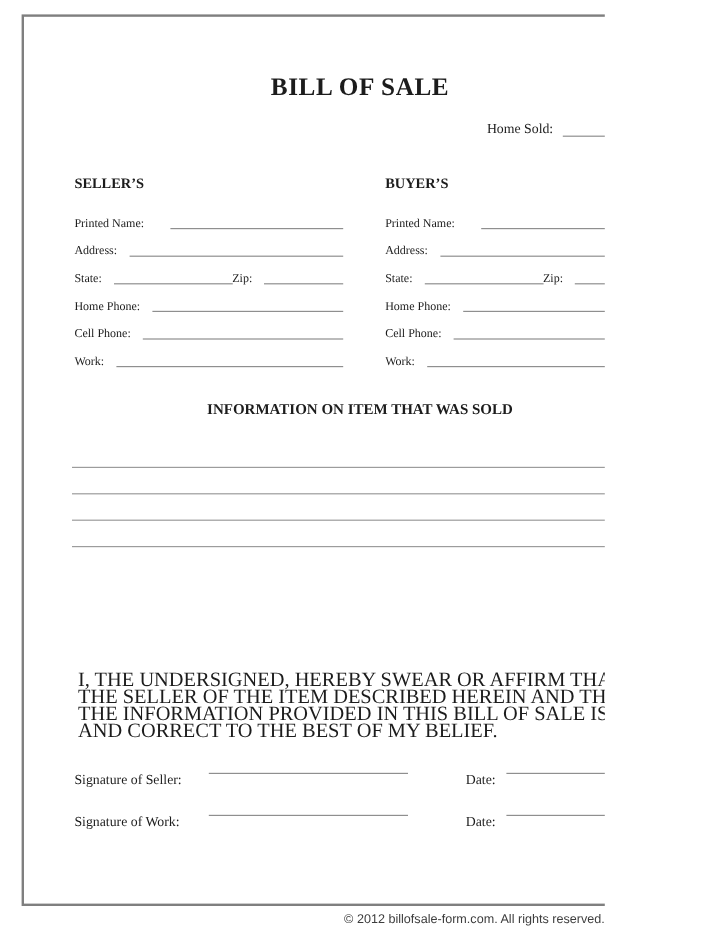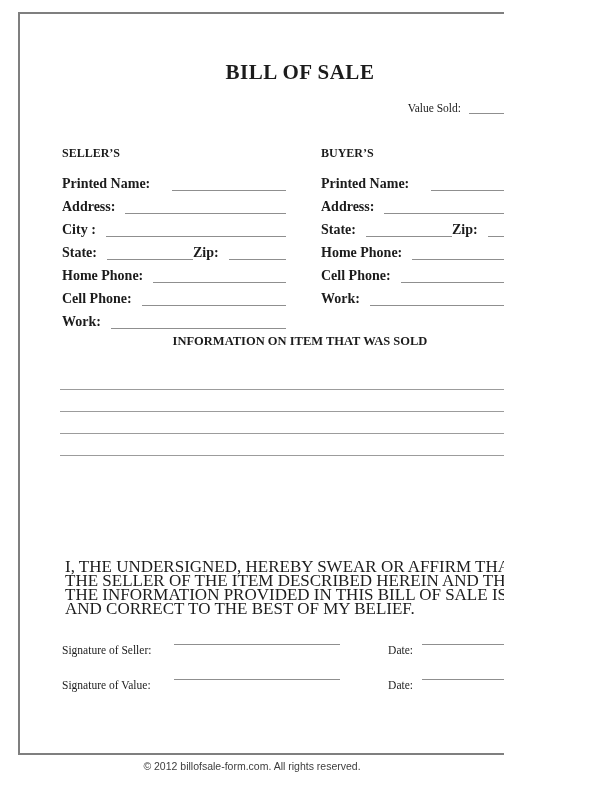--- a/index.html
+++ b/index.html
@@ -9,21 +9,21 @@
          border:2px solid #7f7f7f;box-sizing:border-box;background:#ffffff;}
   .title{position:absolute;top:46px;left:0;right:0;text-align:center;margin:0;
          font-size:21px;font-weight:bold;letter-spacing:0.5px;}
   .date-row{position:absolute;top:86px;right:38px;display:flex;align-items:flex-end;font-size:11.5px;}
   .date-row .uline{width:73px;margin-left:8px;}
   .uline{display:inline-block;border-bottom:1.5px solid #8f8f8f;height:13px;}
   
   .parties{position:absolute;top:132px;left:42px;width:483px;display:flex;gap:35px;justify-content:flex-end;}
   .pcol{flex:1;min-width:0;}
   .pcol-heading{font-size:12px;font-weight:bold;height:23px;}
-  .frow{display:flex;align-items:flex-end;height:23px;font-size:14px;font-weight:bold;}
+  .frow{display:flex;align-items:flex-end;height:23px;font-size:10px;}
   .frow .lbl{white-space:nowrap;}
   .frow .fline{flex:1;border-bottom:1.5px solid #8f8f8f;margin-left:10px;height:0;margin-bottom:1px;}
   .frow .fline.big-gap{margin-left:22px;}
   .frow .zip-lbl{margin-left:0;}
   .frow .fline.state{flex:1.35;}
   .frow .fline.zipl{flex:0.9;}
   
   .info-heading{position:absolute;top:320px;left:0;right:0;text-align:center;
                 font-size:12.5px;font-weight:bold;}
   .ruled{position:absolute;top:354px;left:40px;right:44px;}
@@ -43,50 +43,46 @@
   
   .sig-row{position:absolute;left:42px;right:62px;display:flex;align-items:flex-start;font-size:11.5px;}
   .sig-row.seller{top:630px;}
   .sig-row.buyer{top:665px;}
   .sig-row .slbl{width:112px;white-space:nowrap;}
   .sig-row .sline{width:166px;border-bottom:1.5px solid #8f8f8f;height:0;margin-bottom:1px;}
   .sig-row .spacer{flex:1;}
   .sig-row .dlbl{white-space:nowrap;}
   .sig-row .dline{width:96px;border-bottom:1.5px solid #8f8f8f;height:0;margin-left:9px;margin-bottom:1px;}
   
-  .footer{position:absolute;top:760px;left:0;right:0;text-align:center;
+  .footer{position:absolute;top:760px;left:0;right:0;text-align:right;
           font-family:"Liberation Sans","DejaVu Sans",sans-serif;font-size:10.5px;color:#3d3d3d;}
 </style>
 </head>
 <body>
 
 <div class="canvas">
   <div class="sheet">
 
     <h1 class="title">BILL OF SALE</h1>
 
     <div class="date-row">
-      <span>Value Sold:</span>
+      <span>Home Sold:</span>
       <span class="uline"></span>
     </div>
 
     <div class="parties">
 
       <div class="pcol">
         <div class="pcol-heading">SELLER’S</div>
         <div class="frow">
           <span class="lbl">Printed Name:</span>
           <span class="fline big-gap"></span>
         </div>
         <div class="frow">
           <span class="lbl">Address:</span>
-          <span class="fline"></span>
-        </div>
-        <div class="frow">
-          <span class="lbl">City :</span>
           <span class="fline"></span>
         </div>
         <div class="frow">
           <span class="lbl">State:</span>
           <span class="fline state"></span>
           <span class="lbl zip-lbl">Zip:</span>
           <span class="fline zipl"></span>
         </div>
         <div class="frow">
           <span class="lbl">Home Phone:</span>
@@ -148,21 +144,21 @@
 
     <div class="sig-row seller">
       <span class="slbl">Signature of Seller:</span>
       <span class="sline"></span>
       <span class="spacer"></span>
       <span class="dlbl">Date:</span>
       <span class="dline"></span>
     </div>
 
     <div class="sig-row buyer">
-      <span class="slbl">Signature of Value:</span>
+      <span class="slbl">Signature of Work:</span>
       <span class="sline"></span>
       <span class="spacer"></span>
       <span class="dlbl">Date:</span>
       <span class="dline"></span>
     </div>
 
   </div>
 
   <div class="footer">© 2012 billofsale-form.com. All rights reserved.</div>
 </div>

